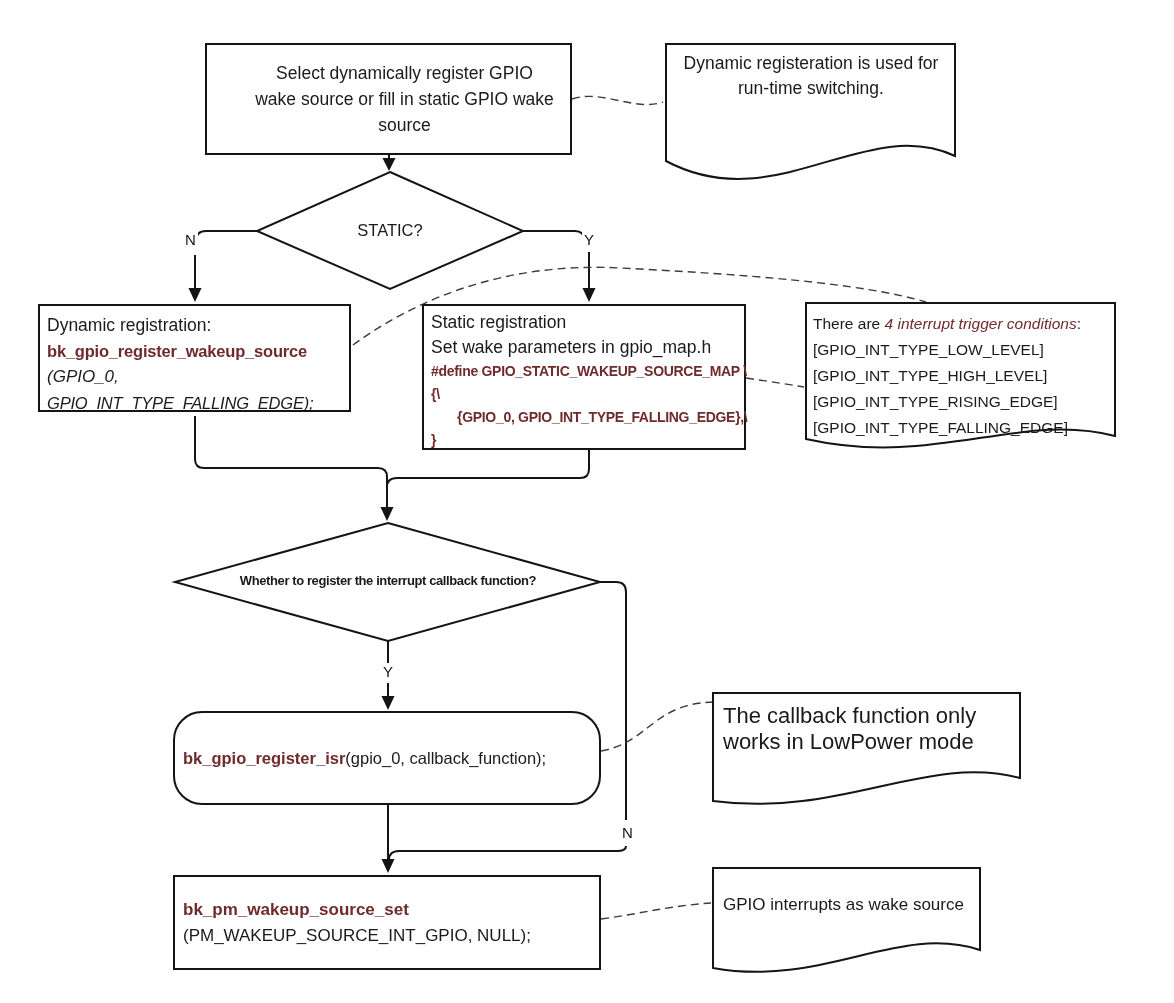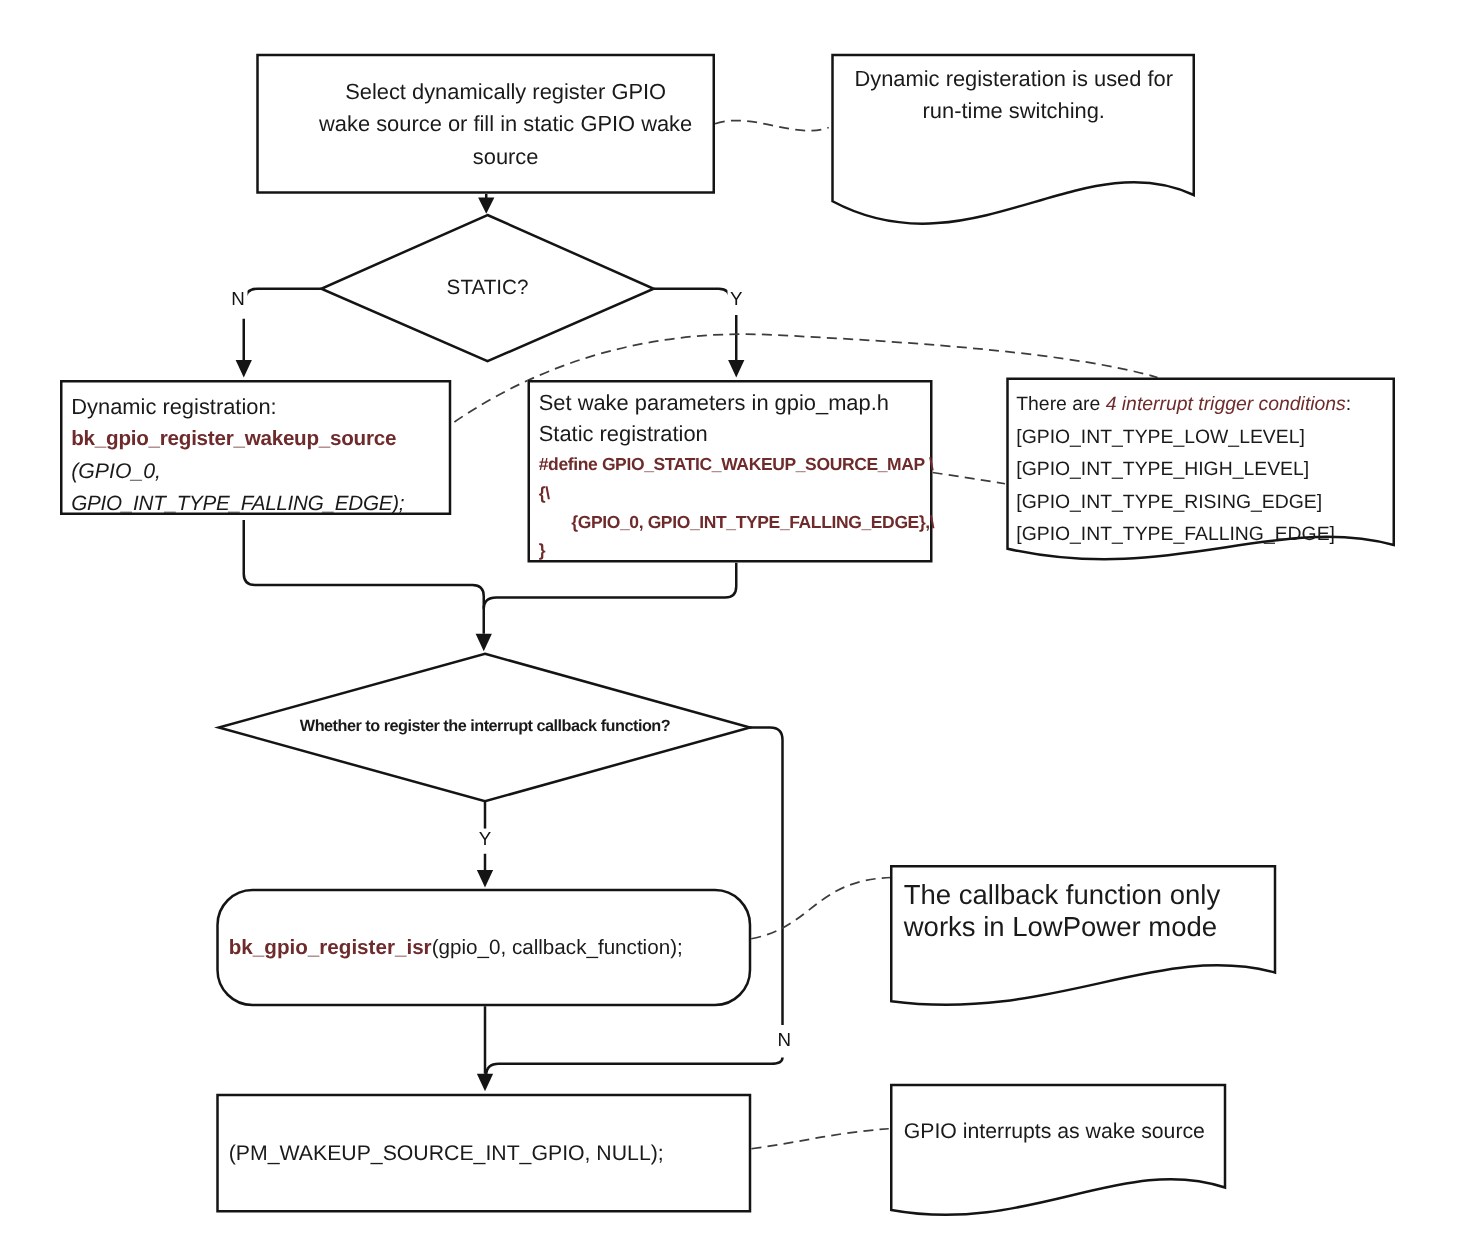--- a/index.html
+++ b/index.html
@@ -74,43 +74,44 @@
       <path d="M806,303 H1115 V436 C1020,411 935,468 806,439 Z"></path>
       <path d="M713,693 H1020 V778 C927,753 842,818 713,801 Z"></path>
       <path d="M713,868 H980 V950 C898,923 823,988 713,968 Z"></path>
     </g>
   </svg>
 
   <div class="box center-flex" style="left:205px;top:43px;width:367px;height:112px;">
     <div class="txt-in" style="padding:0 16px;font-size:17.5px;line-height:26px;">Select dynamically register GPIO wake source or fill in static GPIO wake source</div>
   </div>
 
-  <div class="box" style="left:48px;top:304px;width:313px;height:108px;padding:6px 0 0 7px;">
+  <div class="box" style="left:38px;top:304px;width:313px;height:108px;padding:6px 0 0 7px;">
     <div style="font-size:17.5px;line-height:26px;">Dynamic registration:</div>
     <div class="maroon nowrap" style="font-size:16.5px;line-height:26px;letter-spacing:-0.2px;">bk_gpio_register_wakeup_source</div>
     <div class="italic" style="font-size:17px;line-height:26px;">(GPIO_0,</div>
     <div class="italic nowrap" style="font-size:16.5px;line-height:26px;letter-spacing:-0.2px;">GPIO_INT_TYPE_FALLING_EDGE);</div>
   </div>
 
   <div class="box" style="left:422px;top:304px;width:324px;height:146px;padding:4px 0 0 7px;">
+    <div style="font-size:17.5px;line-height:25px;">Static registration</div>
     <div style="font-size:17.5px;line-height:25px;">Set wake parameters in gpio_map.h</div>
-    <div style="font-size:17.5px;line-height:25px;">Static registration</div>
     <div class="codeline">#define GPIO_STATIC_WAKEUP_SOURCE_MAP  \</div>
     <div class="codeline">{\</div>
     <div class="codeline indent">{GPIO_0, GPIO_INT_TYPE_FALLING_EDGE},\</div>
     <div class="codeline">}</div>
   </div>
 
   <div class="box" style="left:173px;top:711px;width:428px;height:94px;display:flex;align-items:center;padding-left:8px;border-radius:29px;">
     <div class="nowrap" style="font-size:16.5px;">
       <span class="maroon">bk_gpio_register_isr</span><span>(gpio_0, callback_function);</span>
     </div>
   </div>
 
   <div class="box" style="left:173px;top:875px;width:428px;height:95px;display:flex;flex-direction:column;justify-content:center;padding-left:8px;">
+    <div class="maroon nowrap" style="font-size:17px;line-height:26px;">bk_pm_wakeup_source_set</div>
     <div class="nowrap" style="font-size:17px;line-height:26px;">(PM_WAKEUP_SOURCE_INT_GPIO, NULL);</div>
   </div>
 
   <div class="txt" style="left:330px;top:221px;width:120px;text-align:center;font-size:16.5px;">STATIC?</div>
   <div class="txt" style="left:188px;top:573px;width:400px;text-align:center;font-size:13px;font-weight:bold;letter-spacing:-0.4px;">Whether to register the interrupt callback function?</div>
 
   <div class="lbl" style="left:183px;top:231px;">N</div>
   <div class="lbl" style="left:582px;top:231px;">Y</div>
   <div class="lbl" style="left:381px;top:663px;">Y</div>
   <div class="lbl" style="left:620px;top:824px;">N</div>

